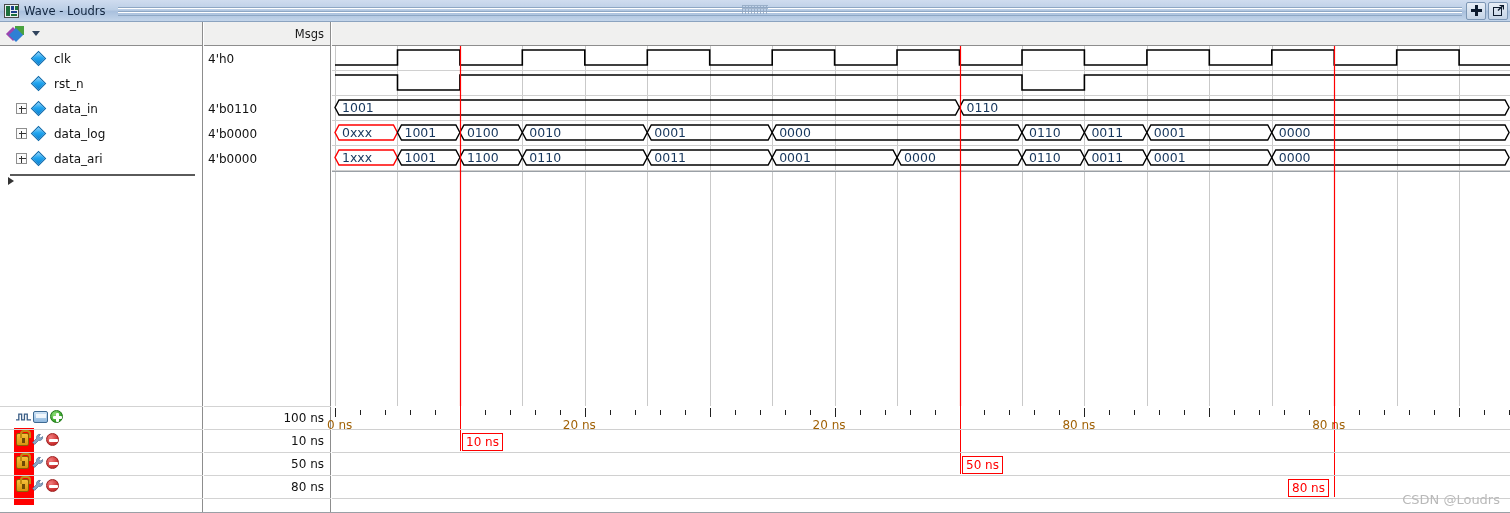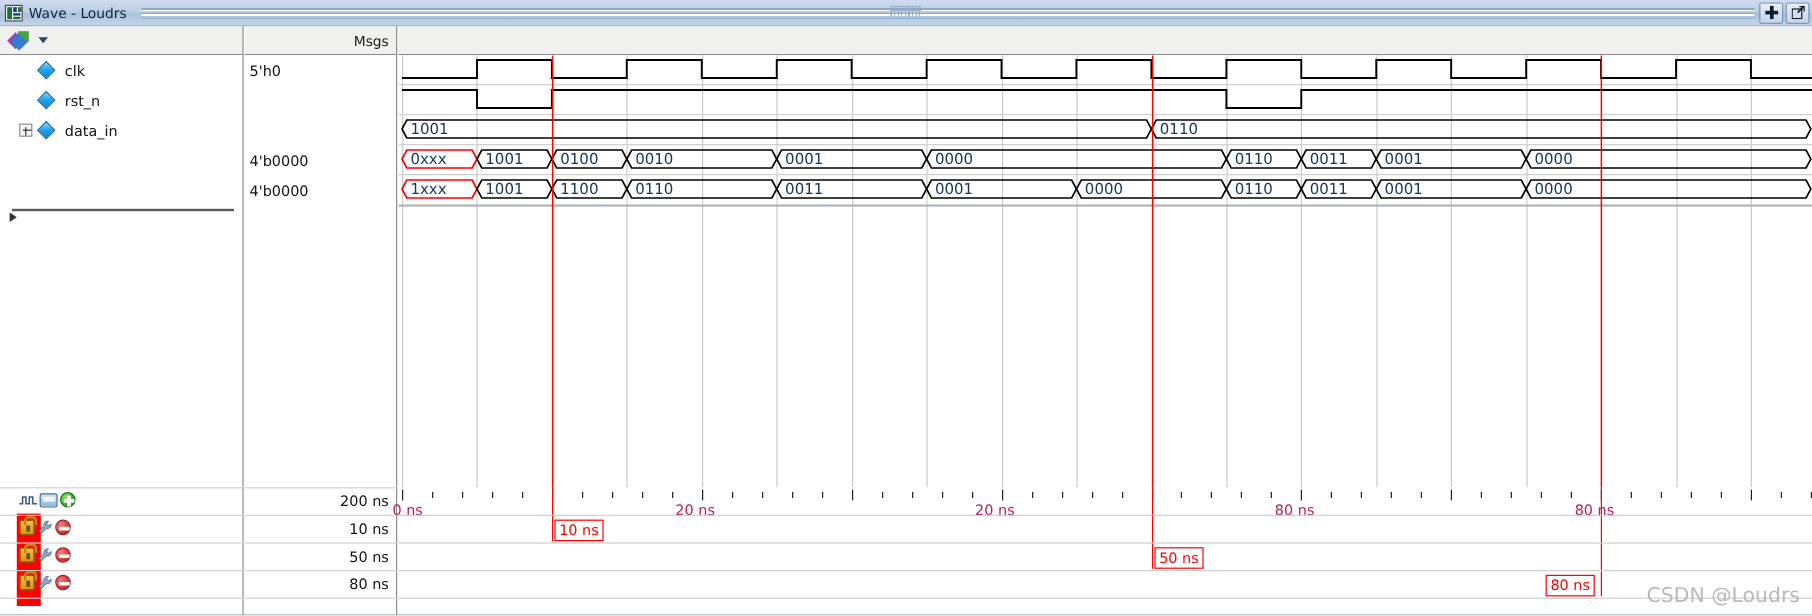--- a/index.html
+++ b/index.html
@@ -142,29 +142,29 @@
   .ico-wave { width:15px;height:12px; }
   .ico-screen { width:15px;height:12px; background:linear-gradient(to bottom,#cfe3f5,#8fb8de);
                 border:1px solid #3d6a93; border-radius:2px; position:relative;}
   .ico-screen::after{content:'';position:absolute;left:2px;top:2px;width:10px;height:4px;background:#fff;opacity:.8;}
 
   
   .ruler { position:absolute; left:0; top:0; width:1178px; height:30px; }
   .tick { position:absolute; width:1px; background:#202020; }
   .tick.major { height:9px; top:2px; }
   .tick.minor { height:5px; top:4px; }
-  .tlabel { position:absolute; top:12px; font-size:12px; color:#be185d; white-space:nowrap; }
+  .tlabel { position:absolute; top:12px; font-size:12px; color:#a16207; white-space:nowrap; }
 
   .cursor-flag {
     position:absolute; border:1px solid #ff0000; background:#fff; color:#ff0000;
     font-size:12px; line-height:14px; padding:1px 3px; white-space:nowrap;
   }
   .cursor-vline { position:absolute; width:1px; background:#ff0000; }
 
-  .watermark { position:absolute; right:10px; bottom:6px; font-size:17px; color:#b9b9b9; }
+  .watermark { position:absolute; right:10px; bottom:6px; font-size:13px; color:#b9b9b9; }
   .frame-bottom { position:absolute; left:0; bottom:0; width:1510px; height:1px; background:#9aa0a6; }
 </style>
 </head>
 <body>
 
 <div id="app">
 
   <div class="titlebar">
     <div class="tb-icon">
       <i class="a"></i>
@@ -216,26 +216,37 @@
     <div class="sig-row" style="top:25px">
       <div class="expander hidden"></div>
       <div class="diamond"></div>
       <div class="sig-name">rst_n</div>
     </div>
     <div class="sig-row" style="top:50px">
       <div class="expander"></div>
       <div class="diamond"></div>
       <div class="sig-name">data_in</div>
     </div>
+    <div class="sig-row" style="top:75px">
+      <div class="expander"></div>
+      <div class="diamond"></div>
+      <div class="sig-name">data_log</div>
+    </div>
+    <div class="sig-row" style="top:100px">
+      <div class="expander"></div>
+      <div class="diamond"></div>
+      <div class="sig-name">data_ari</div>
+    </div>
     <div class="name-underline" style="top:128px"></div>
     <div class="tiny-arrow" style="top:131px"></div>
   </div>
 
   <div id="msgs-body">
-    <div class="val-row" style="top:0px">5'h0</div>
+    <div class="val-row" style="top:0px">4'h0</div>
+    <div class="val-row" style="top:50px">4'b0110</div>
     <div class="val-row" style="top:75px">4'b0000</div>
     <div class="val-row" style="top:100px">4'b0000</div>
   </div>
 
   <div id="wave-body">
     <svg class="wv" id="wave-svg" width="1178" height="360">
         <line x1="3.5" y1="0" x2="3.5" y2="360" stroke="#c9c9c9" stroke-width="1"></line>
         <line x1="65.5" y1="0" x2="65.5" y2="360" stroke="#c9c9c9" stroke-width="1"></line>
         <line x1="128.5" y1="0" x2="128.5" y2="360" stroke="#c9c9c9" stroke-width="1"></line>
         <line x1="190.5" y1="0" x2="190.5" y2="360" stroke="#c9c9c9" stroke-width="1"></line>
@@ -371,21 +382,21 @@
         </div>
 
       <div class="cur-sep" style="top:0px"></div>
       <div class="cur-sep" style="top:23px"></div>
       <div class="cur-sep" style="top:46px"></div>
       <div class="cur-sep" style="top:69px"></div>
       <div class="cur-sep" style="top:92px"></div>
     </div>
 
     <div class="cur-vals">
-      <div class="cur-vrow" style="top:1px;">200 ns</div>
+      <div class="cur-vrow" style="top:1px;">100 ns</div>
       <div class="cur-vrow" style="top:24px;">10 ns</div>
       <div class="cur-vrow" style="top:47px;">50 ns</div>
       <div class="cur-vrow" style="top:70px;">80 ns</div>
       <div class="cur-sep2" style="top:0px"></div>
       <div class="cur-sep2" style="top:23px"></div>
       <div class="cur-sep2" style="top:46px"></div>
       <div class="cur-sep2" style="top:69px"></div>
       <div class="cur-sep2" style="top:92px"></div>
     </div>
 

